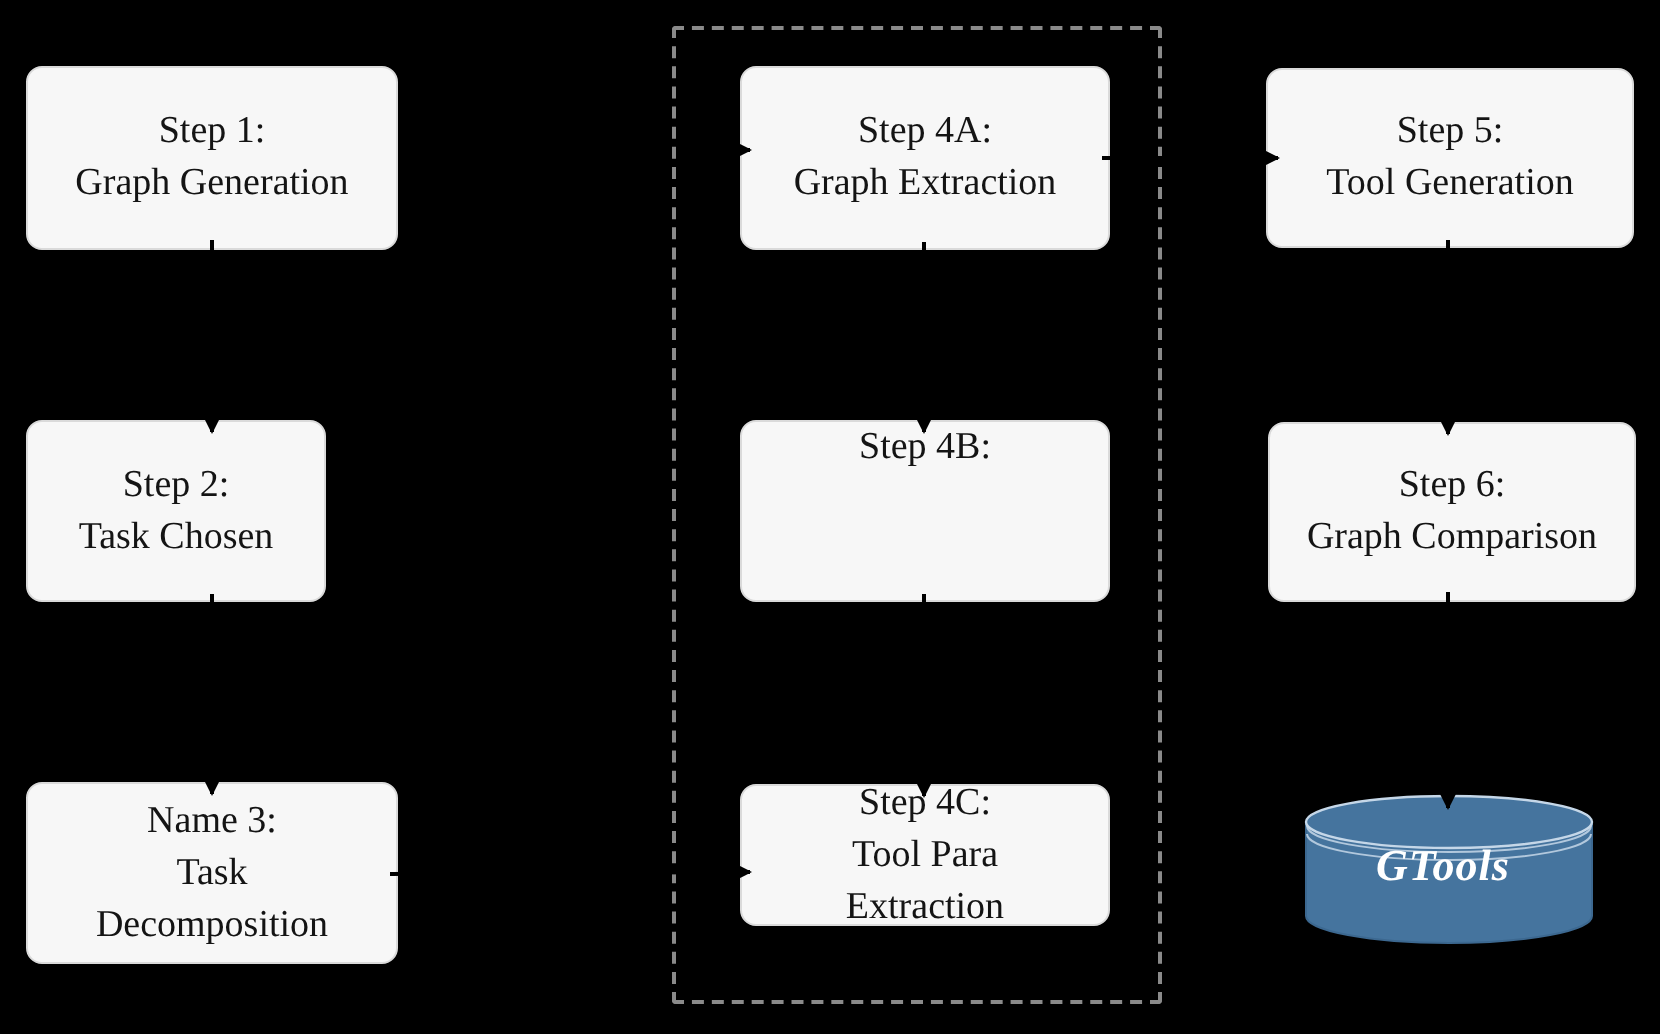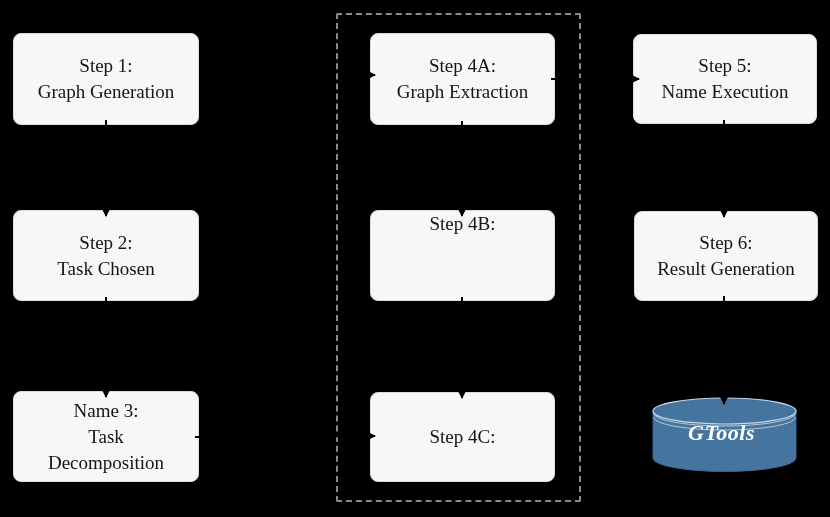--- a/index.html
+++ b/index.html
@@ -44,48 +44,50 @@
 <body>
 
 <div class="stage">
 
   <div class="dashed-group" style="left:336px;top:13px;width:241px;height:485px;"></div>
 
   <div class="node" style="left:13px;top:33px;width:186px;height:92px;">
     <span class="t">Step 1:</span>
     <span class="t">Graph Generation</span>
   </div>
-  <div class="node" style="left:13px;top:210px;width:186px;height:91px;">
+  <div class="node" style="left:13px;top:210px;width:150px;height:91px;">
     <span class="t">Step 2:</span>
     <span class="t">Task Chosen</span>
   </div>
   <div class="node" style="left:13px;top:391px;width:186px;height:91px;">
     <span class="t">Name 3:</span>
     <span class="t">Task
 Decomposition</span>
   </div>
 
   <div class="node" style="left:370px;top:33px;width:185px;height:92px;">
     <span class="t">Step 4A:</span>
     <span class="t">Graph Extraction</span>
   </div>
   <div class="node" style="left:370px;top:210px;width:185px;height:91px;justify-content:space-between;">
     <span class="t">Step 4B:</span>
   </div>
-  <div class="node" style="left:370px;top:392px;width:185px;height:90px;">
+  <div class="node" style="left:370px;top:392px;width:185px;height:71px;">
     <span class="t">Step 4C:</span>
+    <span class="t">Tool Para
+Extraction</span>
   </div>
 
   <div class="node" style="left:633px;top:34px;width:184px;height:90px;justify-content:center;">
     <span class="t">Step 5:</span>
-    <span class="t">Name Execution</span>
+    <span class="t">Tool Generation</span>
   </div>
   <div class="node" style="left:634px;top:211px;width:184px;height:90px;">
     <span class="t">Step 6:</span>
-    <span class="t">Result Generation</span>
+    <span class="t">Graph Comparison</span>
   </div>
 
   <div class="db" style="left:652px;top:396px;width:145px;height:80px;">
     <svg width="145" height="80" viewBox="0 0 145 80">
       <path d="M1 15 V62 A71.5 13.5 0 0 0 144 62 V15 Z" fill="var(--db-fill)" stroke="var(--db-stroke)" stroke-width="1"></path>
       <ellipse cx="72.5" cy="15" rx="71.5" ry="13" fill="var(--db-fill)" stroke="var(--db-line)" stroke-width="1.2"></ellipse>
       <path d="M1.5 17 A71 13 0 0 0 143.5 17" fill="none" stroke="var(--db-line)" stroke-width="1" opacity="0.85"></path>
       <path d="M1.5 21 A71 13 0 0 0 143.5 21" fill="none" stroke="var(--db-line)" stroke-width="1" opacity="0.85"></path>
     </svg>
     <span class="db-label">GTools</span>

